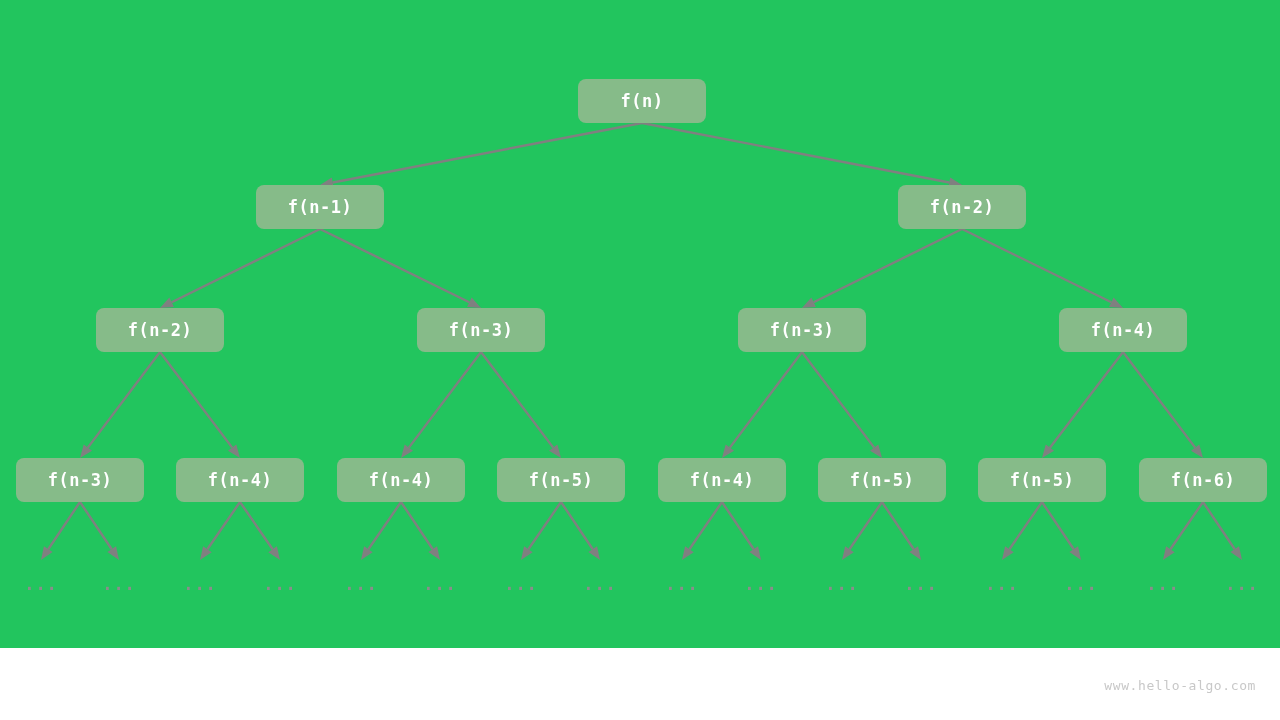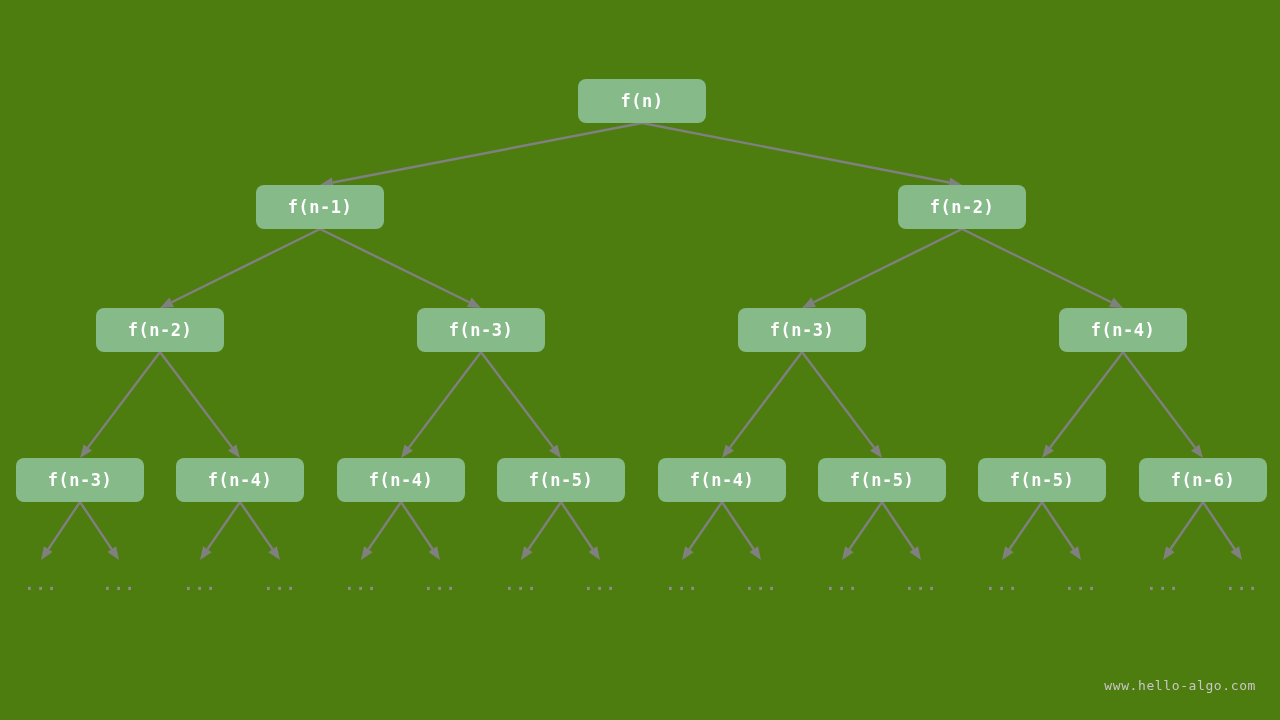--- a/index.html
+++ b/index.html
@@ -9,22 +9,22 @@
   }
   body {
     width: 1280px;
     height: 720px;
     font-family: "DejaVu Sans Mono", monospace;
     overflow: hidden;
   }
   #diagram-root {
     position: relative;
     width: 1280px;
-    height: 720px;
-    background: #4d7c0f;
+    height: 648px;
+    background: #22c55e;
   }
   svg#tree-svg {
     position: absolute;
     top: 0;
     left: 0;
     width: 1280px;
     height: 720px;
     display: block;
   }
   .node-box {

